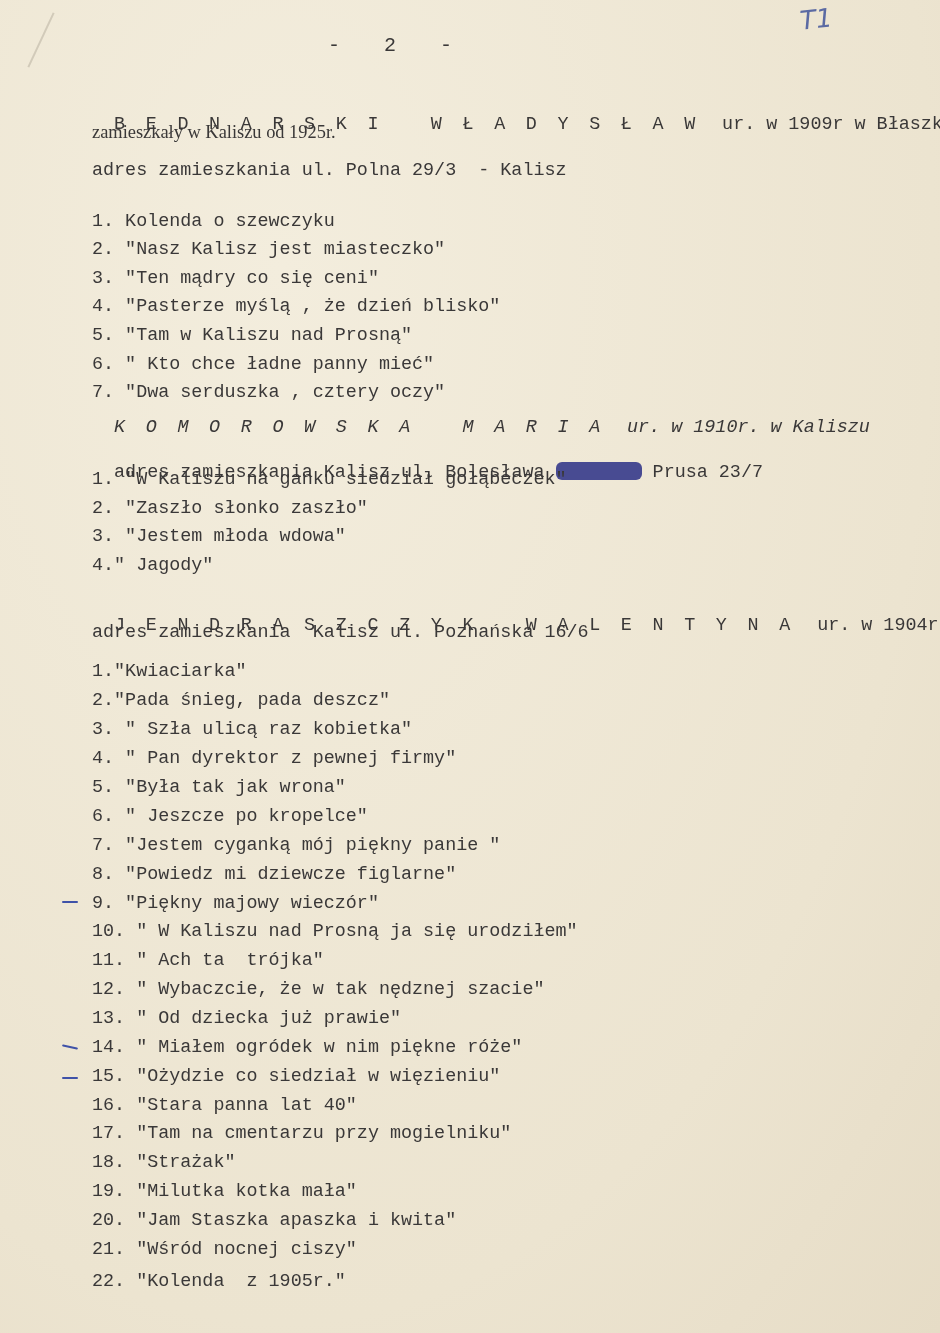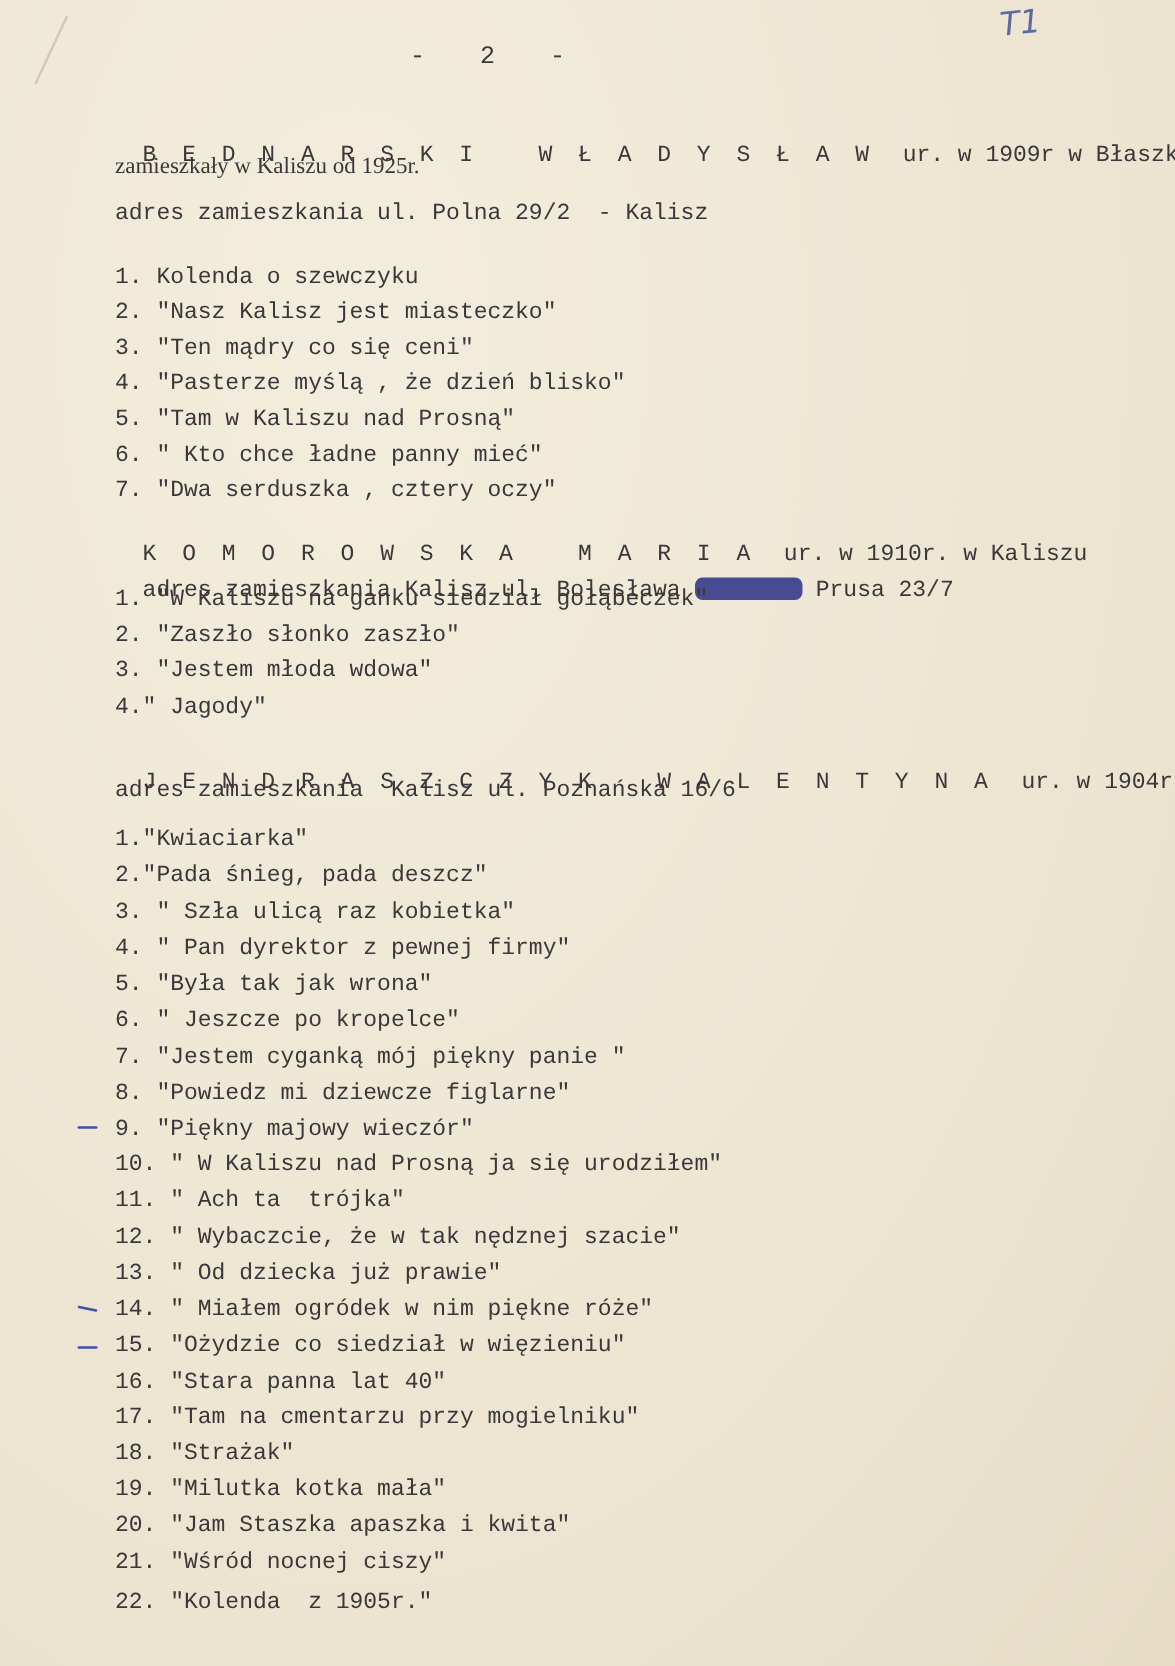--- a/index.html
+++ b/index.html
@@ -44,31 +44,31 @@
 
 <div class="crease"></div>
 
 <div class="page-number">-   2   -</div>
 <div class="annotation">T1</div>
 
 <div class="line" style="top:92px;">
   <span class="spaced">B E D N A R S K I   W Ł A D Y S Ł A W</span><span>  </span><span>ur. w 1909r w Błaszkach</span>
 </div>
 <div class="line" style="top:121px;font-family:Liberation Serif, serif;">zamieszkały w Kaliszu od 1925r.</div>
-<div class="line" style="top:160px;">adres zamieszkania ul. Polna 29/2  - Kalisz</div>
+<div class="line" style="top:160px;">adres zamieszkania ul. Polna 29/3  - Kalisz</div>
 
 <div class="line" style="top:211px;text-align:center;">1. Kolenda o szewczyku</div>
 <div class="line" style="top:239px;">2. "Nasz Kalisz jest miasteczko"</div>
 <div class="line" style="top:268px;">3. "Ten mądry co się ceni"</div>
 <div class="line" style="top:296px;">4. "Pasterze myślą , że dzień blisko"</div>
 <div class="line" style="top:325px;">5. "Tam w Kaliszu nad Prosną"</div>
 <div class="line" style="top:354px;">6. " Kto chce ładne panny mieć"</div>
 <div class="line" style="top:382px;">7. "Dwa serduszka , cztery oczy"</div>
 
-<div class="line" style="top:411px;">
+<div class="line" style="top:395px;font-style:italic;">
   <span class="spaced">K O M O R O W S K A   M A R I A</span><span>  </span><span>ur. w 1910r. w Kaliszu</span>
 </div>
 <div class="line" style="top:440px;text-align:center;">
   <span>adres zamieszkania Kalisz ul. Bolesława</span> <span class="redaction"></span> <span>Prusa 23/7</span>
 </div>
 <div class="line" style="top:469px;">1. "W Kaliszu na ganku siedział gołąbeczek"</div>
 <div class="line" style="top:498px;">2. "Zaszło słonko zaszło"</div>
 <div class="line" style="top:526px;">3. "Jestem młoda wdowa"</div>
 <div class="line" style="top:555px;">4." Jagody"</div>
 

